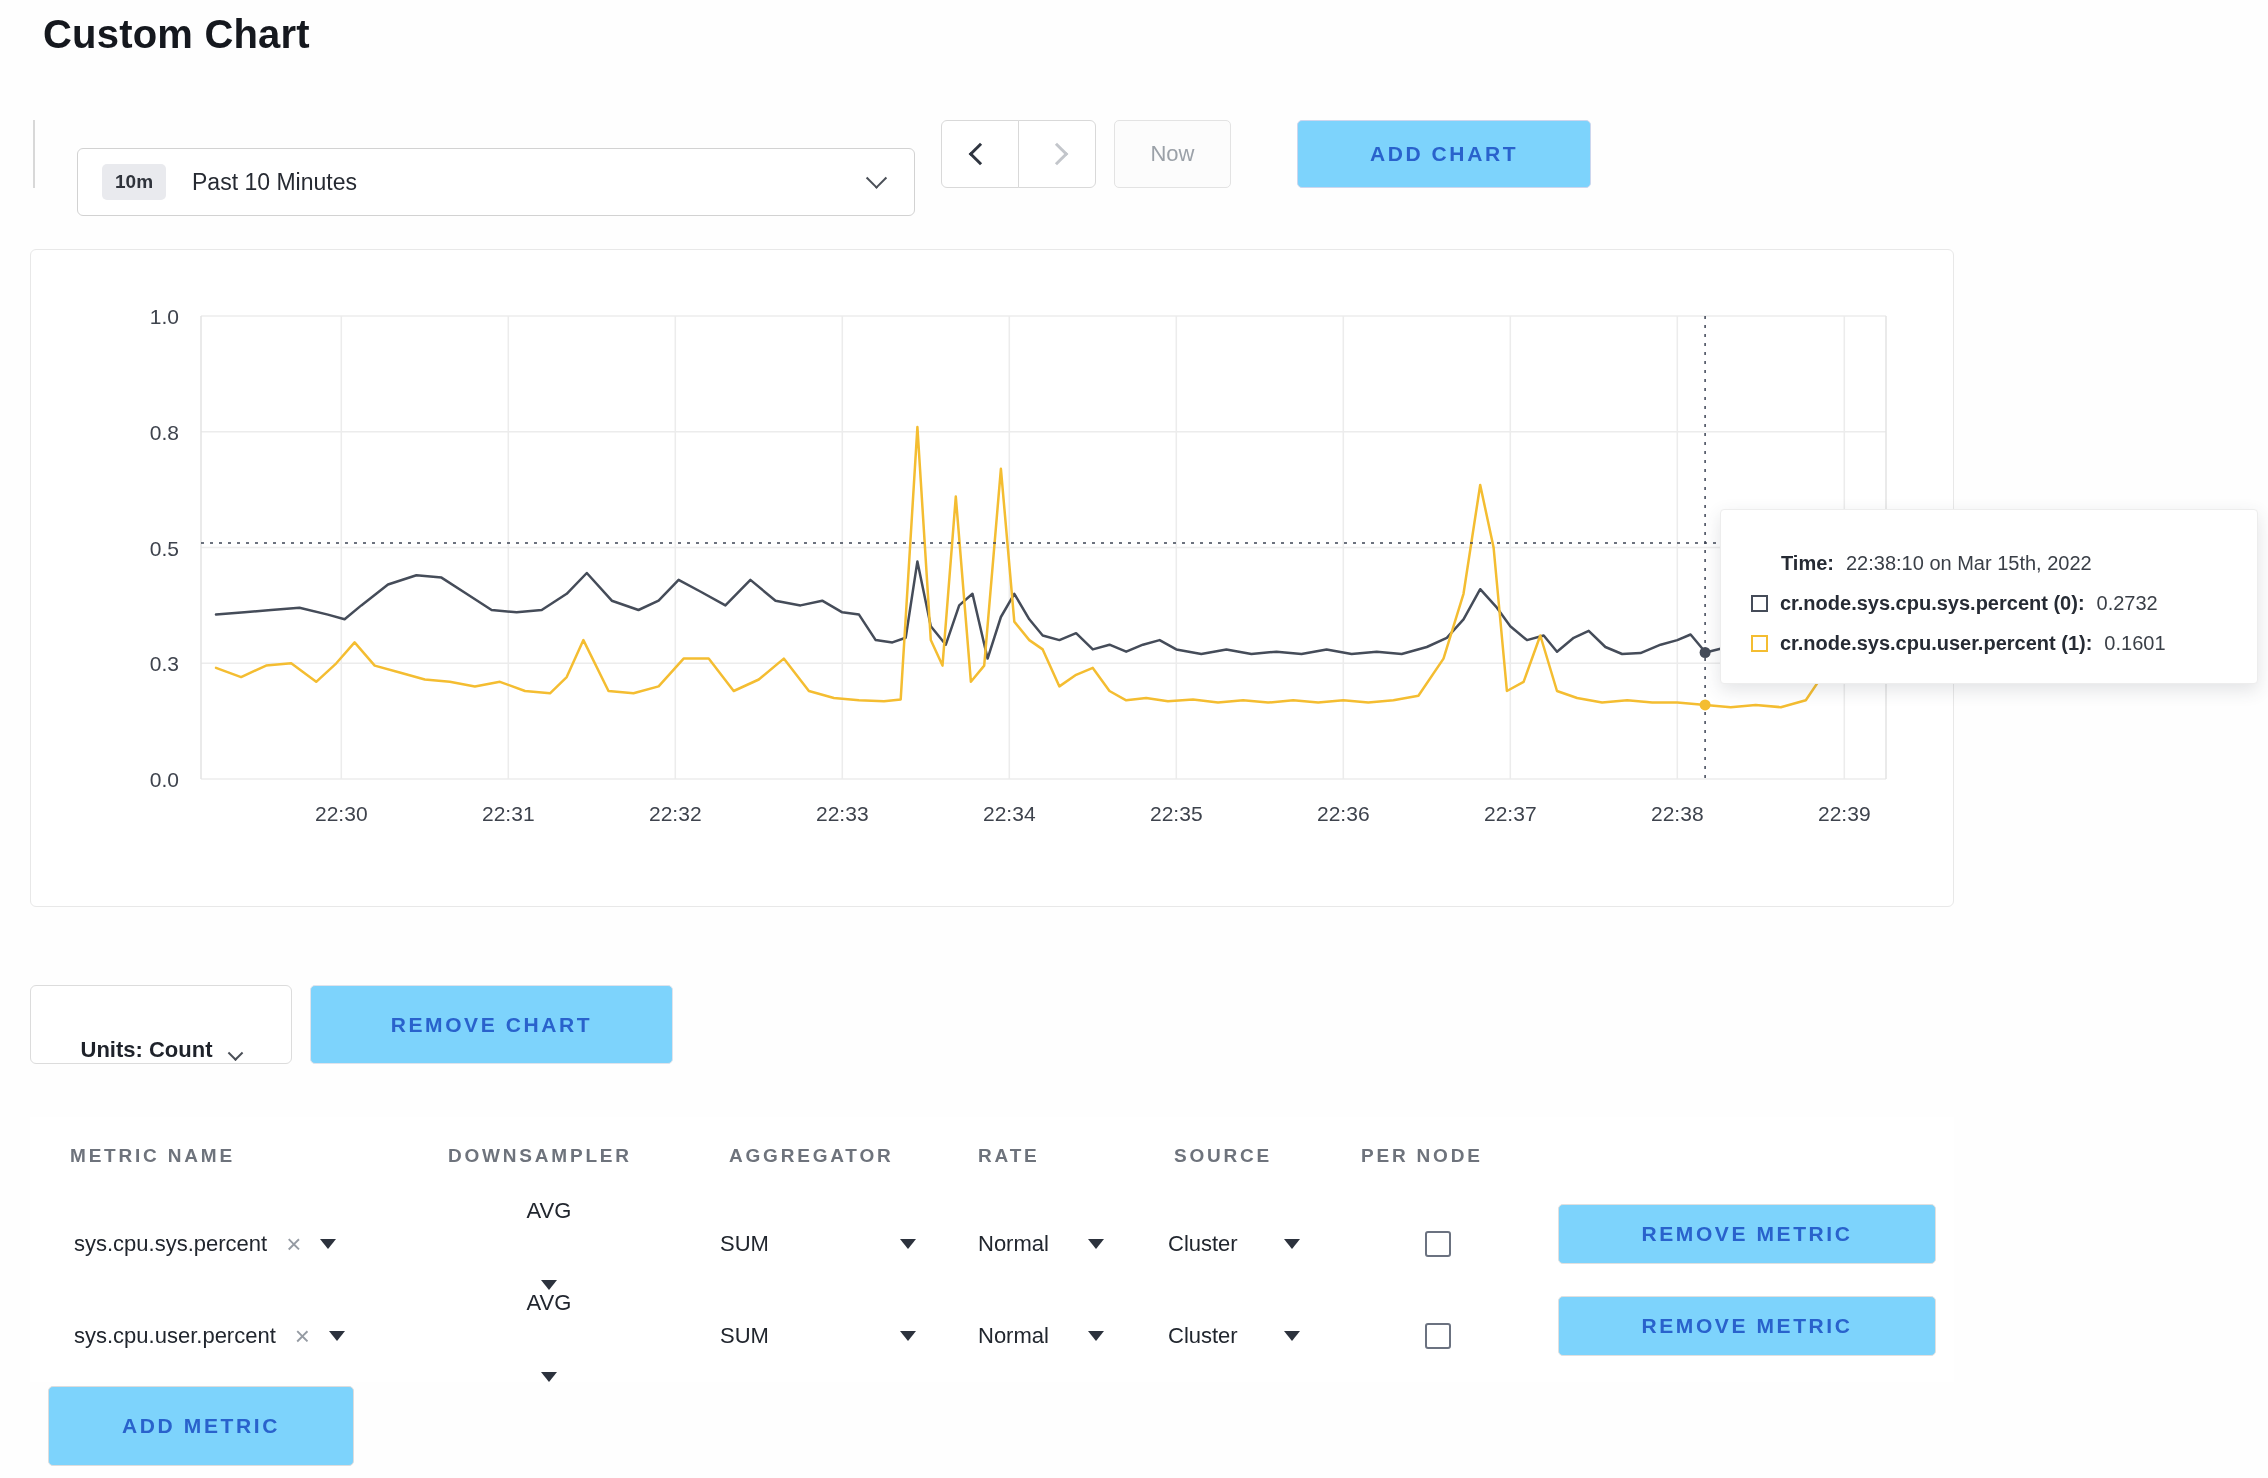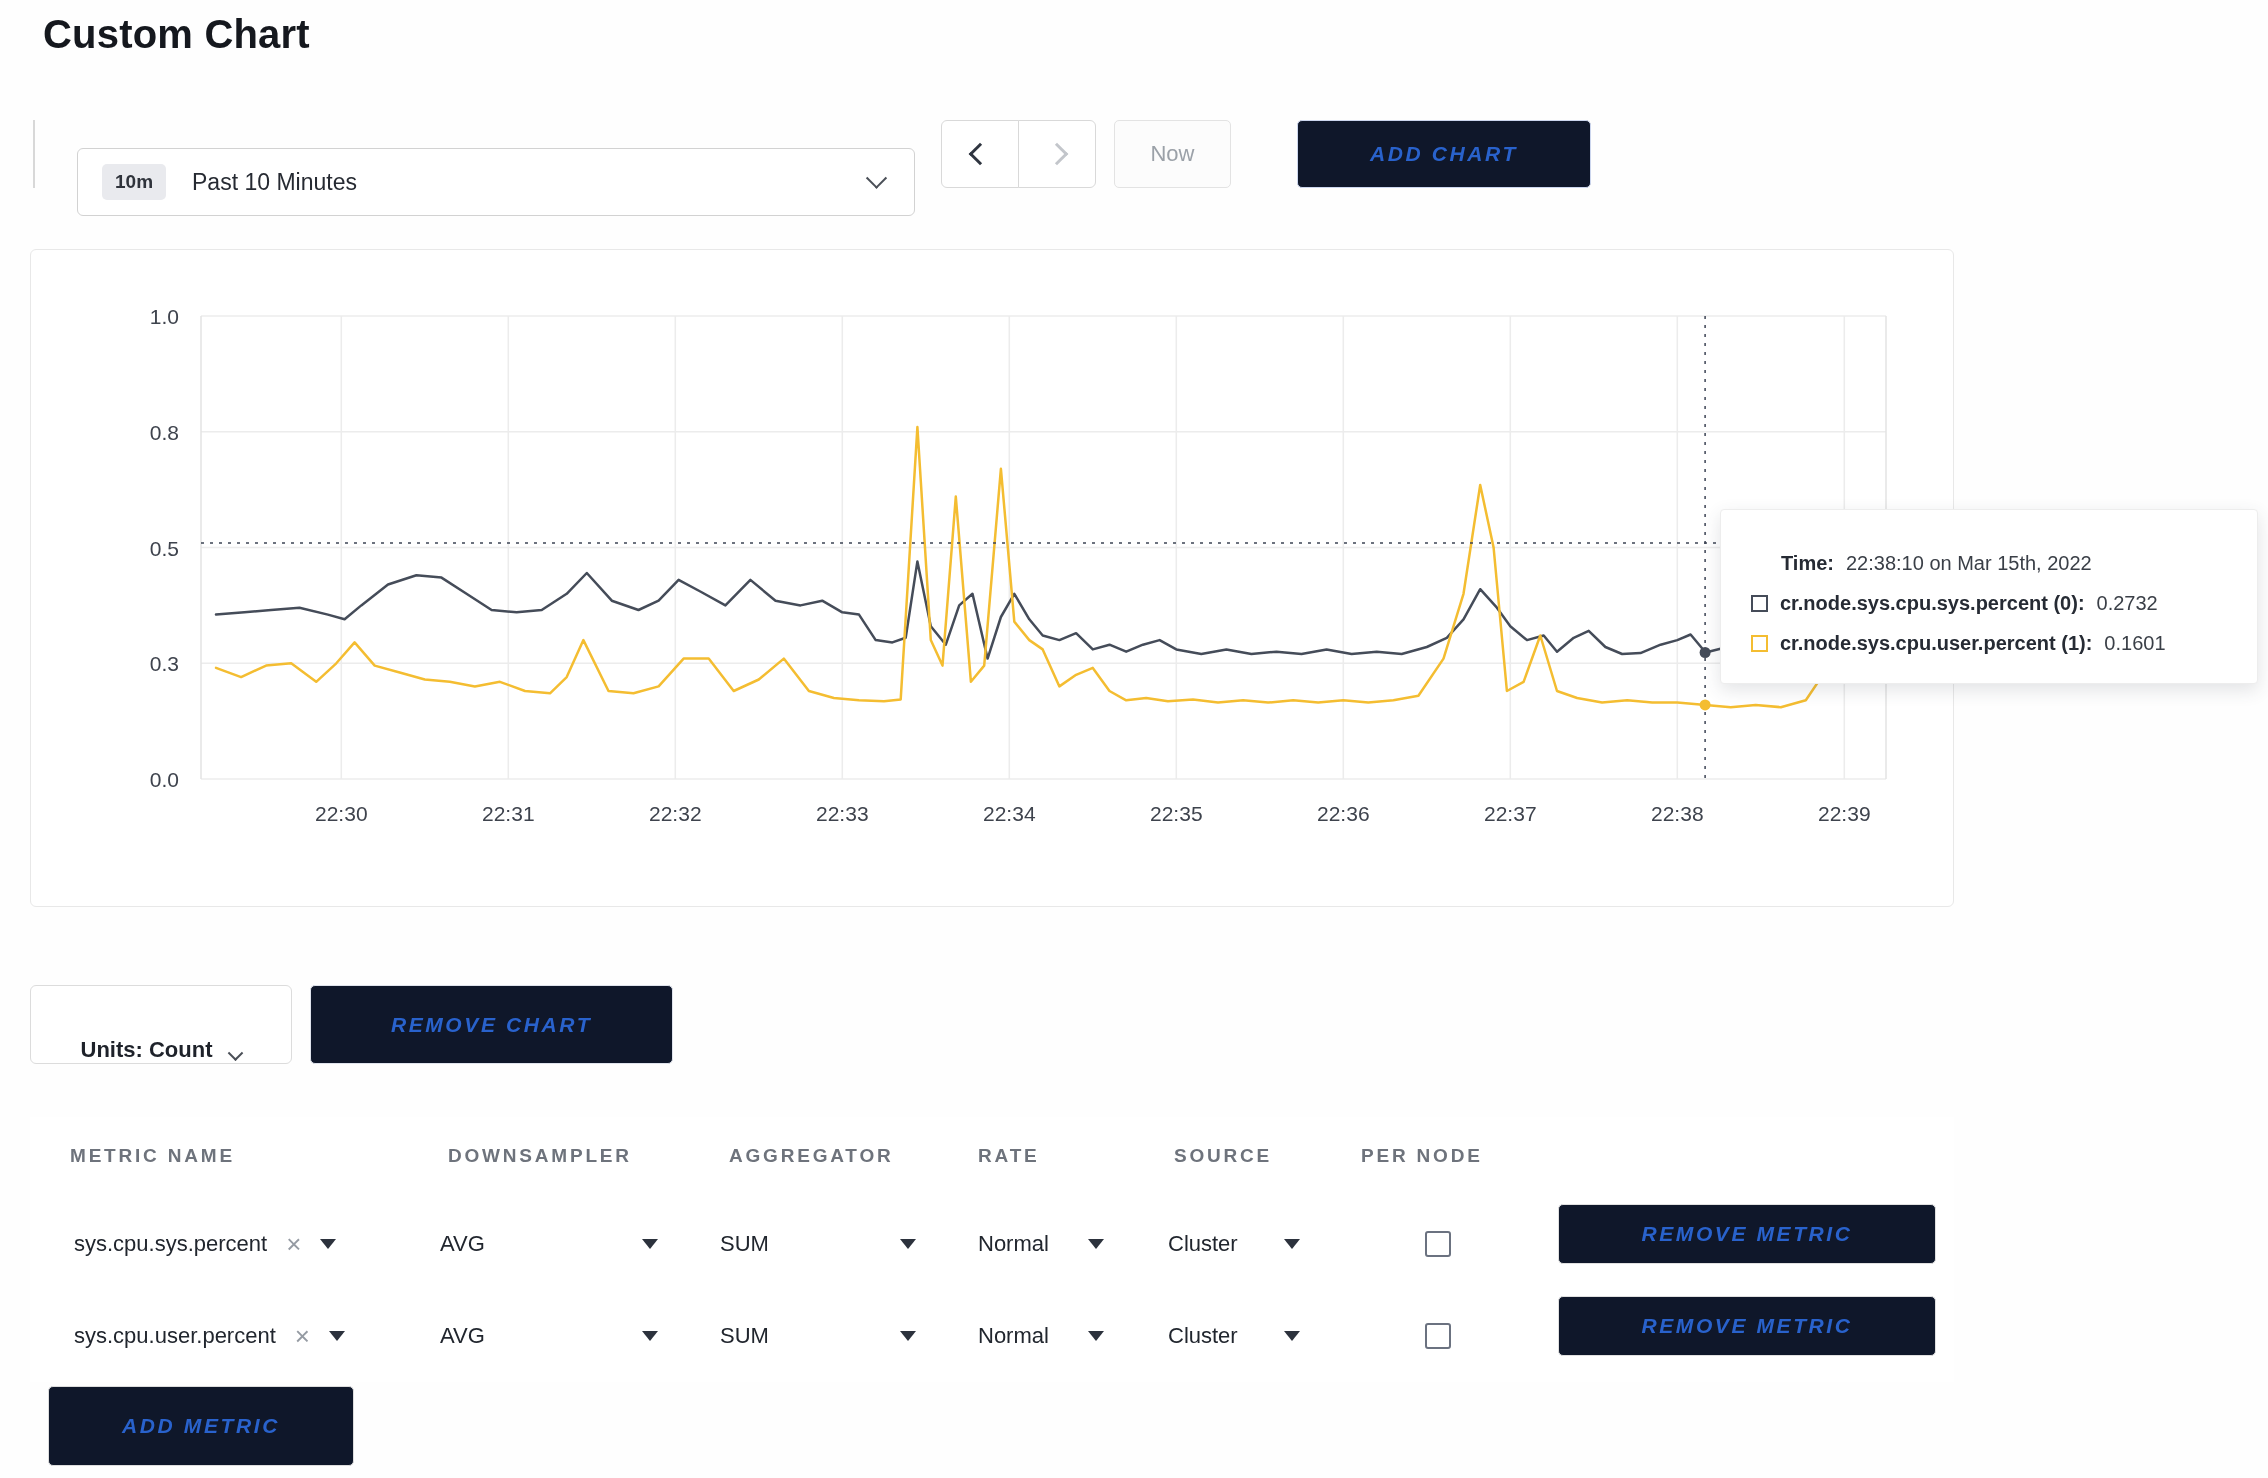--- a/index.html
+++ b/index.html
@@ -17,21 +17,21 @@
   .chev { display:inline-block; width:15px; height:15px; border-right:2.5px solid #4a4f57; border-bottom:2.5px solid #4a4f57; transform:rotate(45deg) translate(-3px,-3px); }
   .chev.small { width:11px; height:11px; }
   .push-right { margin-left:auto; }
   .navgroup { position:absolute; left:941px; top:120px; height:68px; display:flex; }
   .navbtn { width:78px; height:68px; background:#fff; border:1.5px solid #d9d9d9; display:flex; align-items:center; justify-content:center; cursor:pointer; }
   .navbtn:first-child { border-radius:6px 0 0 6px; }
   .navbtn:last-child { border-radius:0 6px 6px 0; margin-left:-1.5px; }
   .chev-left { width:16px; height:16px; border-left:3.5px solid #2f3540; border-bottom:3.5px solid #2f3540; transform:rotate(45deg); }
   .chev-right { width:16px; height:16px; border-right:3.5px solid #c3c6cb; border-top:3.5px solid #c3c6cb; transform:rotate(45deg); }
   .nowbtn { position:absolute; left:1114px; top:120px; width:117px; height:68px; border:1.5px solid #e3e3e3; border-radius:5px; background:#fcfcfc; color:#9ba1a8; font-size:22px; font-family:inherit; cursor:default; }
-  .bluebtn { background:#0f172a; border:1.5px solid #dfe3ec; border-radius:5px; color:#2962cc; font-weight:700; letter-spacing:2.6px; font-size:21px; font-family:inherit; cursor:pointer;font-style:italic; }
+  .bluebtn { background:#7dd3fc; border:1.5px solid #dfe3ec; border-radius:5px; color:#2962cc; font-weight:700; letter-spacing:2.6px; font-size:21px; font-family:inherit; cursor:pointer; }
   .addchart { position:absolute; left:1297px; top:120px; width:294px; height:68px; border-color:#ccd6ee; }
 
   
   .chartpanel { position:absolute; left:30px; top:249px; width:1924px; height:658px; background:#fff; border:1.5px solid #e8e8e8; border-radius:6px; }
   .chartpanel svg { display:block; }
   .axlab { font-family:"Liberation Sans",sans-serif; font-size:21px; fill:#3e434d; }
 
   
   .tooltip { position:absolute; left:1720px; top:509px; width:538px; min-height:166px; background:#fff; border:1px solid #ededed; border-radius:4px; box-shadow:0 6px 18px rgba(60,64,80,.14); padding:28px 30px; display:flex; flex-direction:column; gap:17px; z-index:5; }
   .trow { display:flex; align-items:center; gap:12px; font-size:20px; color:#3a3f47; white-space:nowrap; }
@@ -45,21 +45,21 @@
 
   
   .mtable { position:absolute; left:30px; top:1117px; width:1924px; height:265px; background:#fff; }
   .mhead span { position:absolute; top:28px; font-size:19px; letter-spacing:2.8px; color:#6e737c; font-weight:700; }
   .mrow { position:absolute; left:0; width:1924px; height:92px; }
   .mrow .cell { position:absolute; top:0; height:92px; display:flex; align-items:center; font-size:22px; color:#21262e; }
   .sel { justify-content:space-between; cursor:pointer; }
   .caret { width:0; height:0; border-left:8px solid transparent; border-right:8px solid transparent; border-top:10px solid #2c323d; }
   .c-metric { left:44px; gap:19px; cursor:pointer; }
   .xicon { color:#959ba3; font-size:26px; font-weight:400; cursor:pointer; line-height:1; }
-  .c-ds   { left:410px; width:218px; }
+  .c-ds   { left:410px; width:218px;flex-direction:column; }
   .c-ag   { left:690px; width:196px; }
   .c-rate { left:948px; width:126px; }
   .c-src  { left:1138px; width:132px; }
   .checkbox { position:absolute; left:1395px; top:33px; width:26px; height:26px; border:2px solid #6b7280; border-radius:3px; background:#fff; cursor:pointer; }
   .removemetric { position:absolute; left:1528px; top:6px; width:378px; height:60px; border-color:#e0e0e0; }
   .addmetric { position:absolute; left:48px; top:1386px; width:306px; height:80px; border-color:#ddd; }
 </style>
 </head>
 <body>
 

